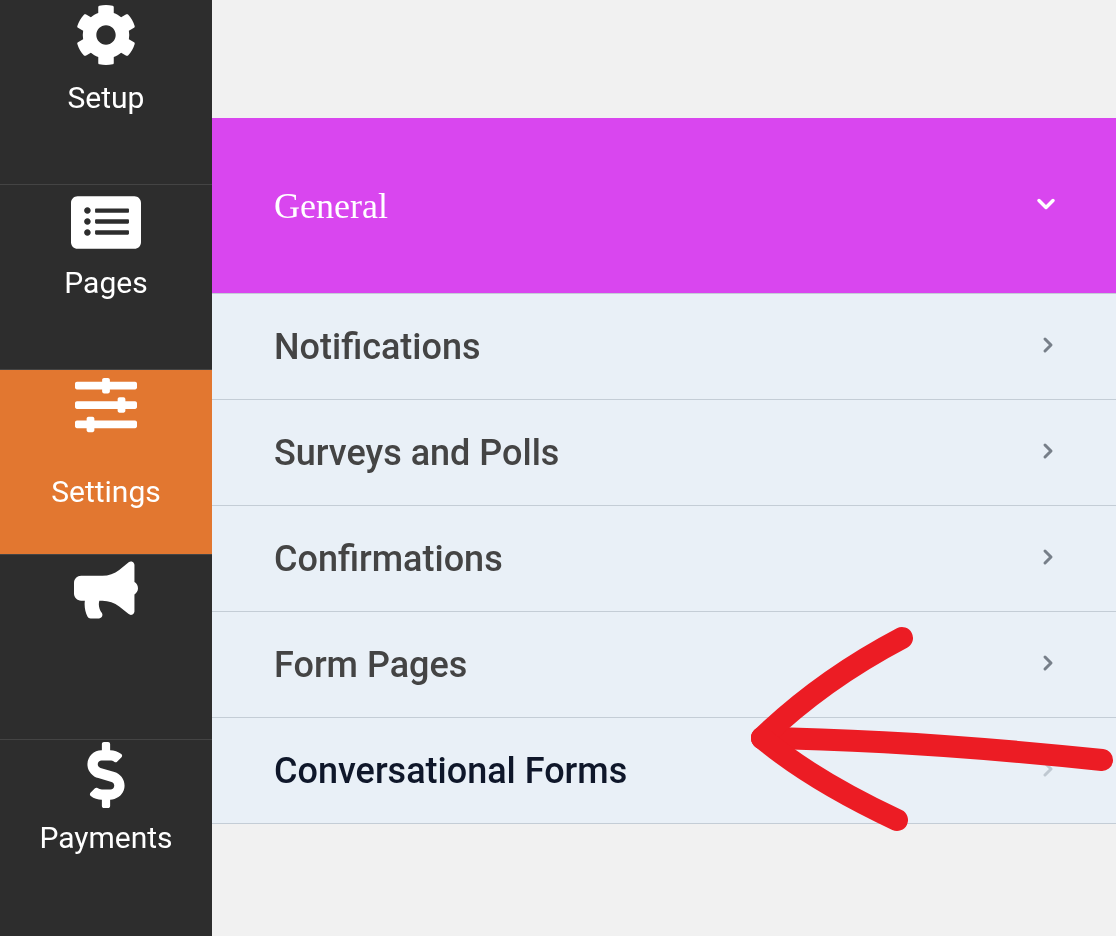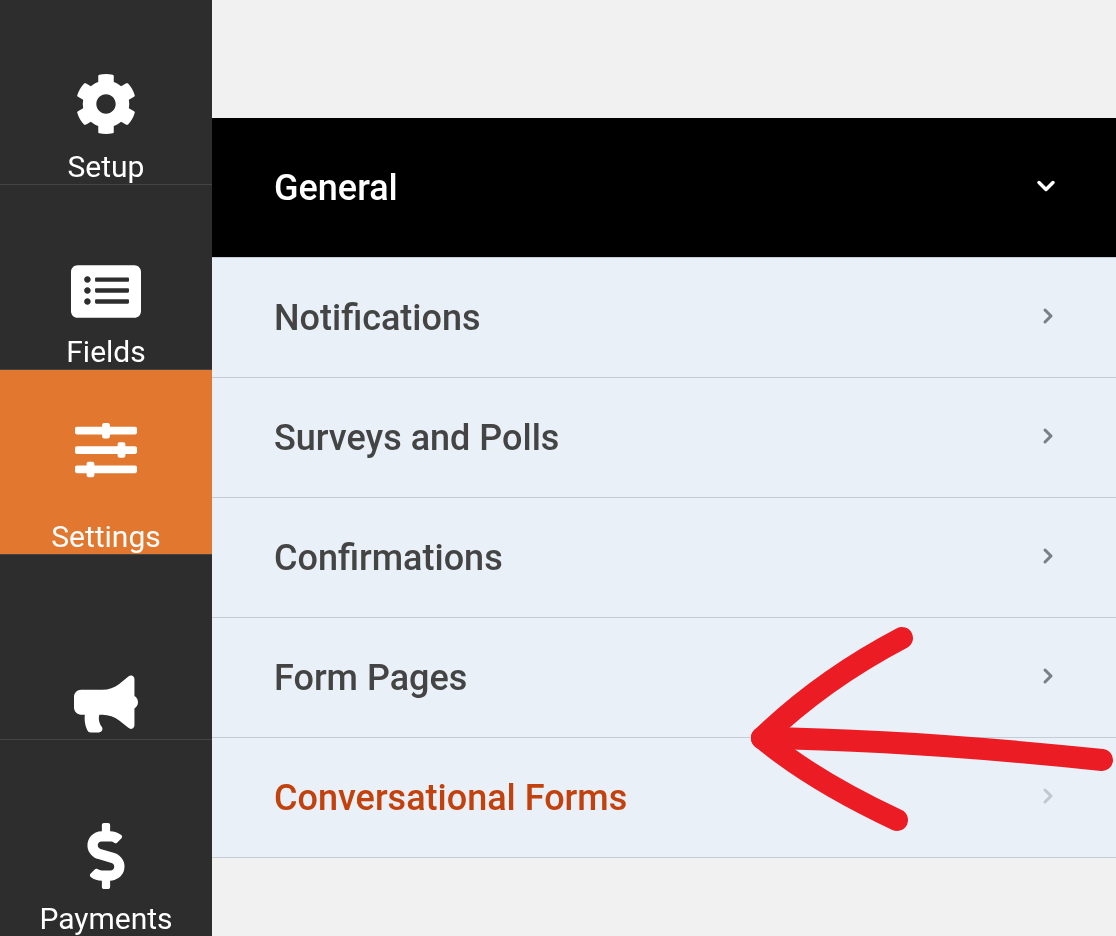--- a/index.html
+++ b/index.html
@@ -24,21 +24,21 @@
   .sidebar {
     width: 212px;
     background: #2d2d2d;
     display: flex;
     flex-direction: column;
   }
   .sidebar-item {
     display: flex;
     flex-direction: column;
     align-items: center;
-    justify-content: flex-end;
+    justify-content: flex-start;
     height: 186px;
     color: #ffffff;
     border-bottom: 1px solid #444444;
     cursor: pointer;
     position: relative;
   }
   .sidebar-item.active {
     background: #e27730;
     gap: 24px;
   }
@@ -70,40 +70,41 @@
   }
   .settings-list {
     display: flex;
     flex-direction: column;
   }
   .settings-item {
     display: flex;
     align-items: center;
     justify-content: space-between;
     padding: 0 56px 0 62px;
-    height: 120px;
+    height: 106px;
     background: #e9f0f7;
     border-bottom: 1px solid #c4cdd6;
     cursor: pointer;
   }
   .settings-item.expanded {
-    background: #000000;
-    color: #ffffff;
-    height: 140px;
+    background: #d946ef;
+    color: #ffffff;
+    height: 176px;
+    font-family: Liberation Serif, serif;
   }
   .settings-item .title {
     font-size: 36px;
     font-weight: 500;
     color: #444444;
   }
   .settings-item.expanded .title {
     color: #ffffff;
   }
   .settings-item.disabled .title {
-    color: #c2410c;
+    color: #0f172a;
     text-align: right;
   }
   .settings-item .chev {
     color: #777f89;
   }
   .settings-item.expanded .chev {
     color: #ffffff;
   }
   .settings-item.disabled .chev {
     color: #bfc8d1;
@@ -131,21 +132,21 @@
       </div>
       <div class="label">Setup</div>
     </div>
 
     <div class="sidebar-item">
       <div class="icon-wrap">
         <svg width="70" height="60" viewBox="0 0 512 410">
             <path d="M464 32H48C21.5 32 0 53.5 0 80v288c0 26.5 21.5 48 48 48h416c26.5 0 48-21.5 48-48V80c0-26.5-21.5-48-48-48zM120 320c-13.3 0-24-10.7-24-24s10.7-24 24-24 24 10.7 24 24-10.7 24-24 24zm0-80c-13.3 0-24-10.7-24-24s10.7-24 24-24 24 10.7 24 24-10.7 24-24 24zm0-80c-13.3 0-24-10.7-24-24s10.7-24 24-24 24 10.7 24 24-10.7 24-24 24zm296 152H184c-4.4 0-8-3.6-8-8v-16c0-4.4 3.6-8 8-8h232c4.4 0 8 3.6 8 8v16c0 4.4-3.6 8-8 8zm0-80H184c-4.4 0-8-3.6-8-8v-16c0-4.4 3.6-8 8-8h232c4.4 0 8 3.6 8 8v16c0 4.4-3.6 8-8 8zm0-80H184c-4.4 0-8-3.6-8-8v-16c0-4.4 3.6-8 8-8h232c4.4 0 8 3.6 8 8v16c0 4.4-3.6 8-8 8z"></path>
           </svg>
       </div>
-      <div class="label">Fields</div>
+      <div class="label">Pages</div>
     </div>
 
     <div class="sidebar-item active">
       <div class="icon-wrap">
         <svg width="70" height="62" viewBox="0 0 512 512">
             <path d="M496 384H160v-16c0-8.8-7.2-16-16-16h-32c-8.8 0-16 7.2-16 16v16H16c-8.8 0-16 7.2-16 16v32c0 8.8 7.2 16 16 16h80v16c0 8.8 7.2 16 16 16h32c8.8 0 16-7.2 16-16v-16h336c8.8 0 16-7.2 16-16v-32c0-8.8-7.2-16-16-16zm0-160h-80v-16c0-8.8-7.2-16-16-16h-32c-8.8 0-16 7.2-16 16v16H16c-8.8 0-16 7.2-16 16v32c0 8.8 7.2 16 16 16h336v16c0 8.8 7.2 16 16 16h32c8.8 0 16-7.2 16-16v-16h80c8.8 0 16-7.2 16-16v-32c0-8.8-7.2-16-16-16zm0-160H288V48c0-8.8-7.2-16-16-16h-32c-8.8 0-16 7.2-16 16v16H16C7.2 64 0 71.2 0 80v32c0 8.8 7.2 16 16 16h208v16c0 8.8 7.2 16 16 16h32c8.8 0 16-7.2 16-16v-16h208c8.8 0 16-7.2 16-16V80c0-8.8-7.2-16-16-16z"></path>
           </svg>
       </div>
       <div class="label">Settings</div>
     </div>

